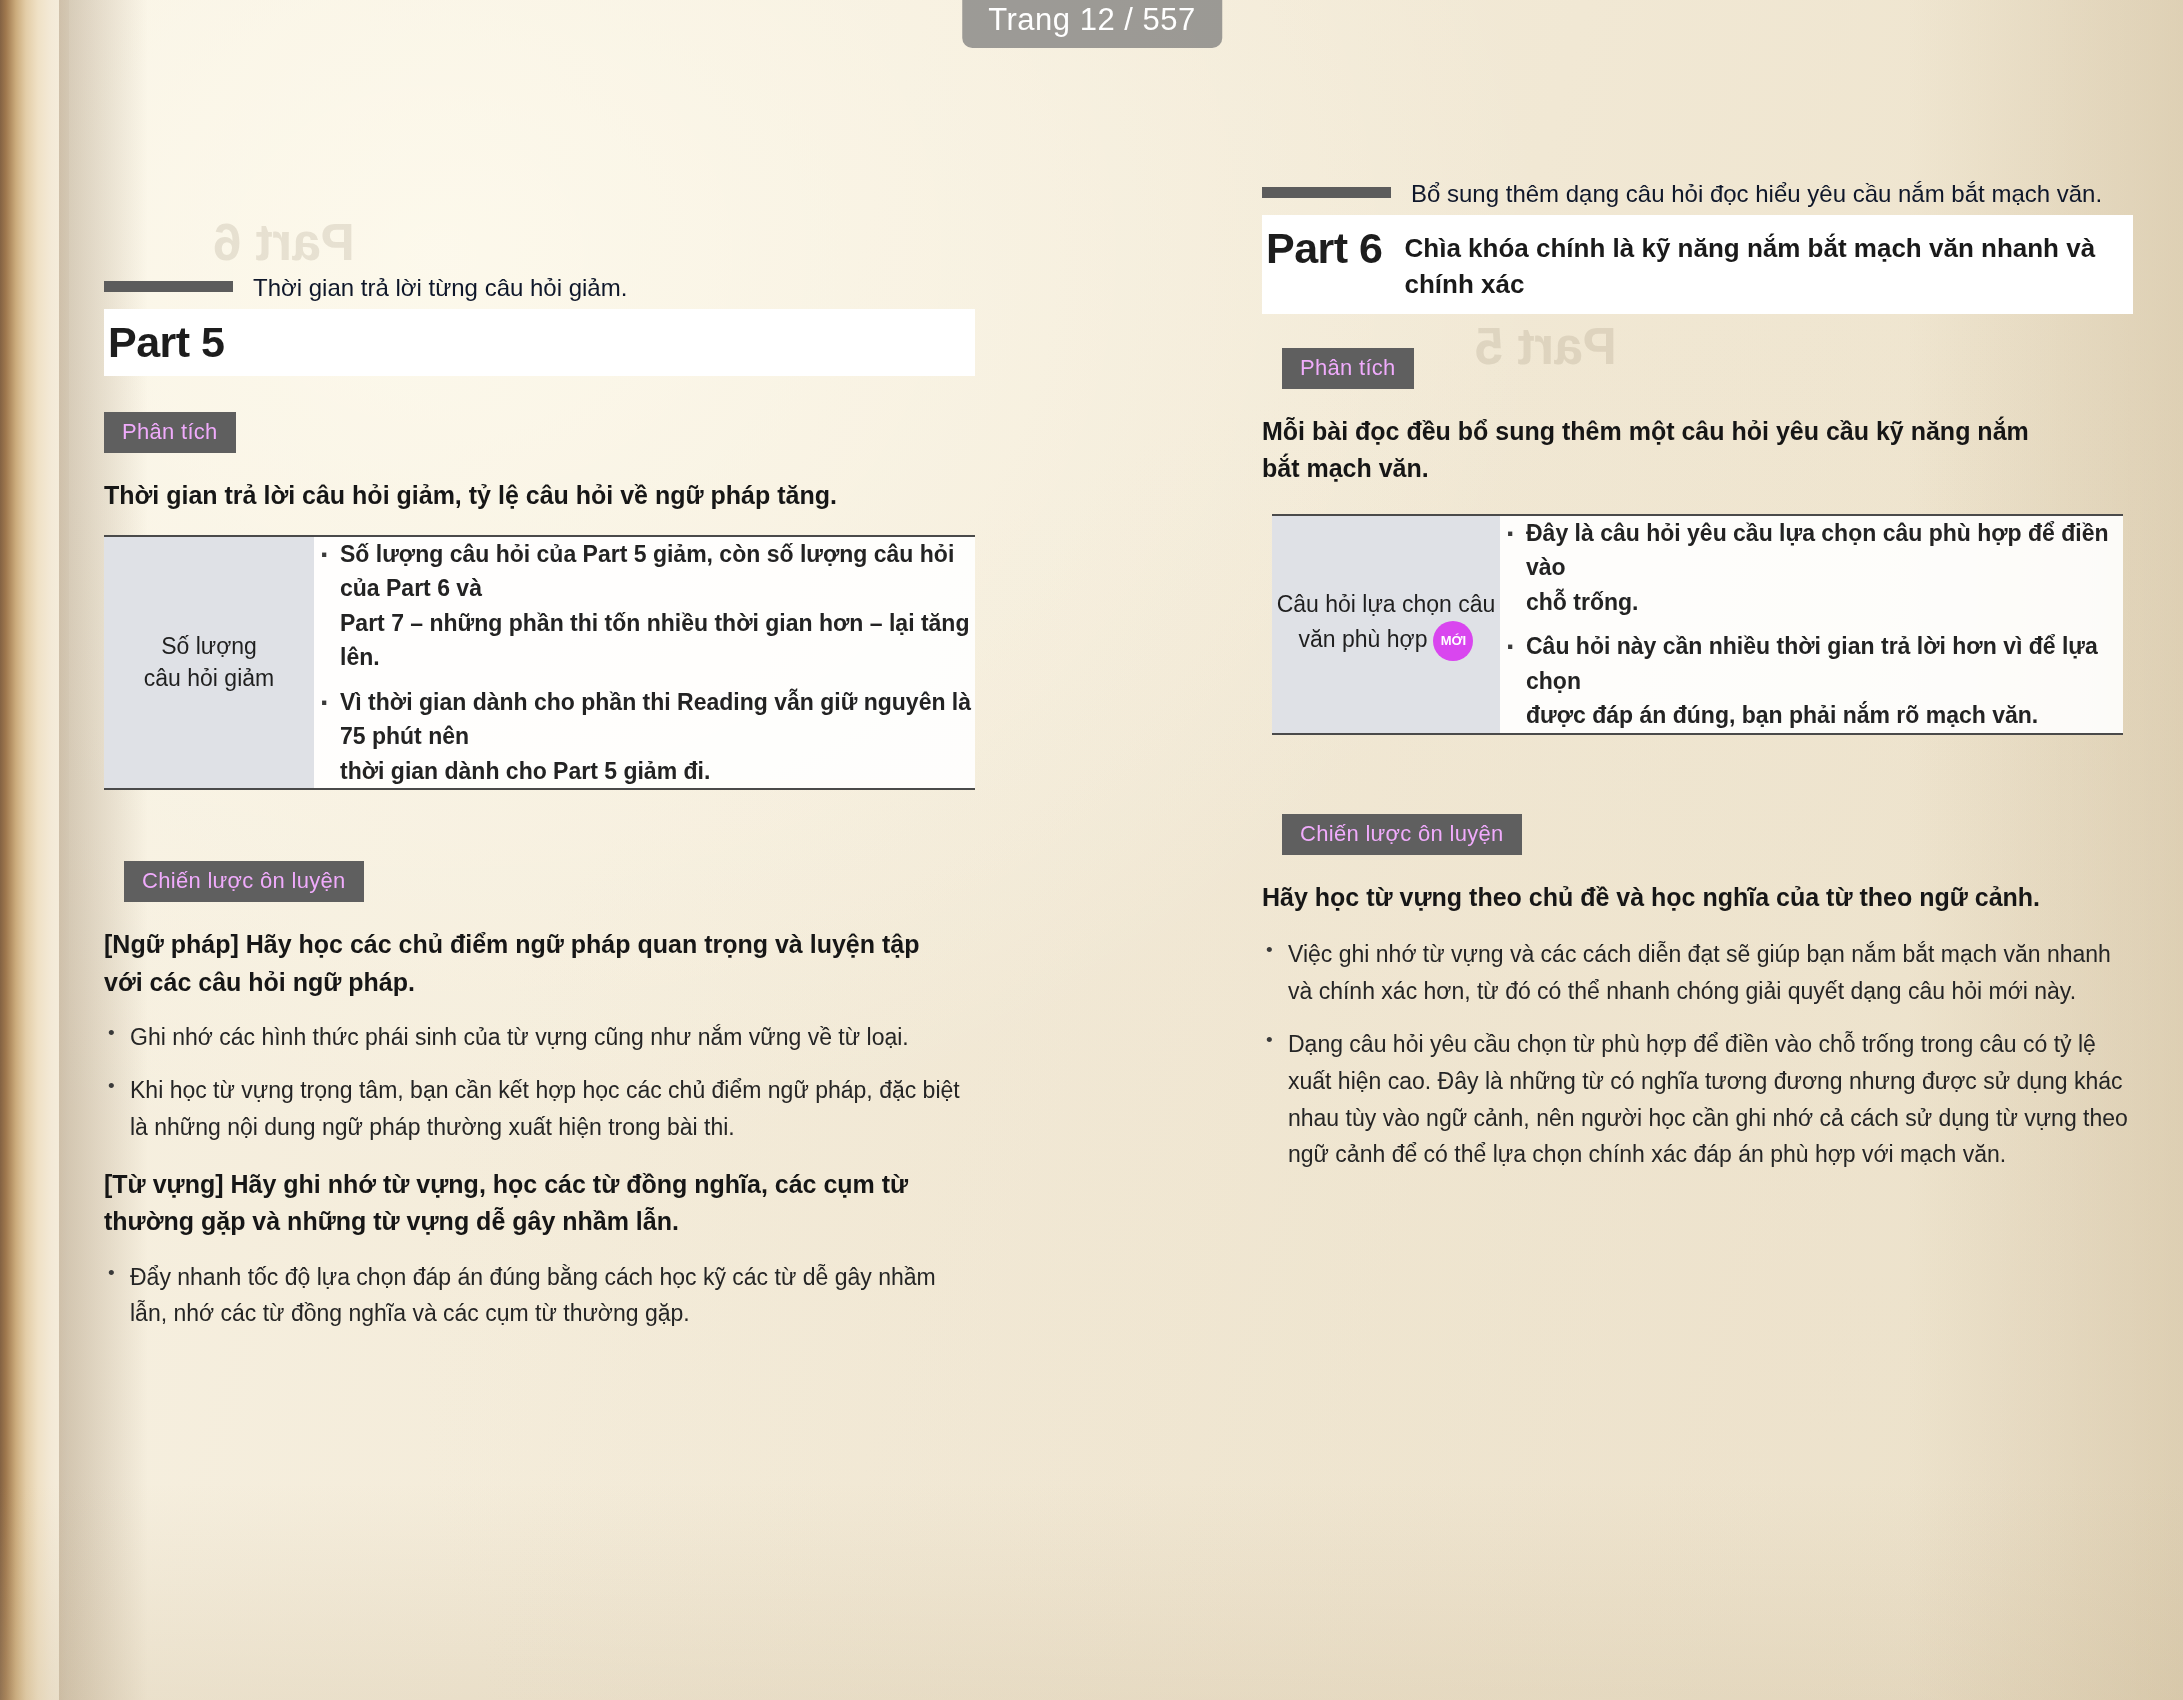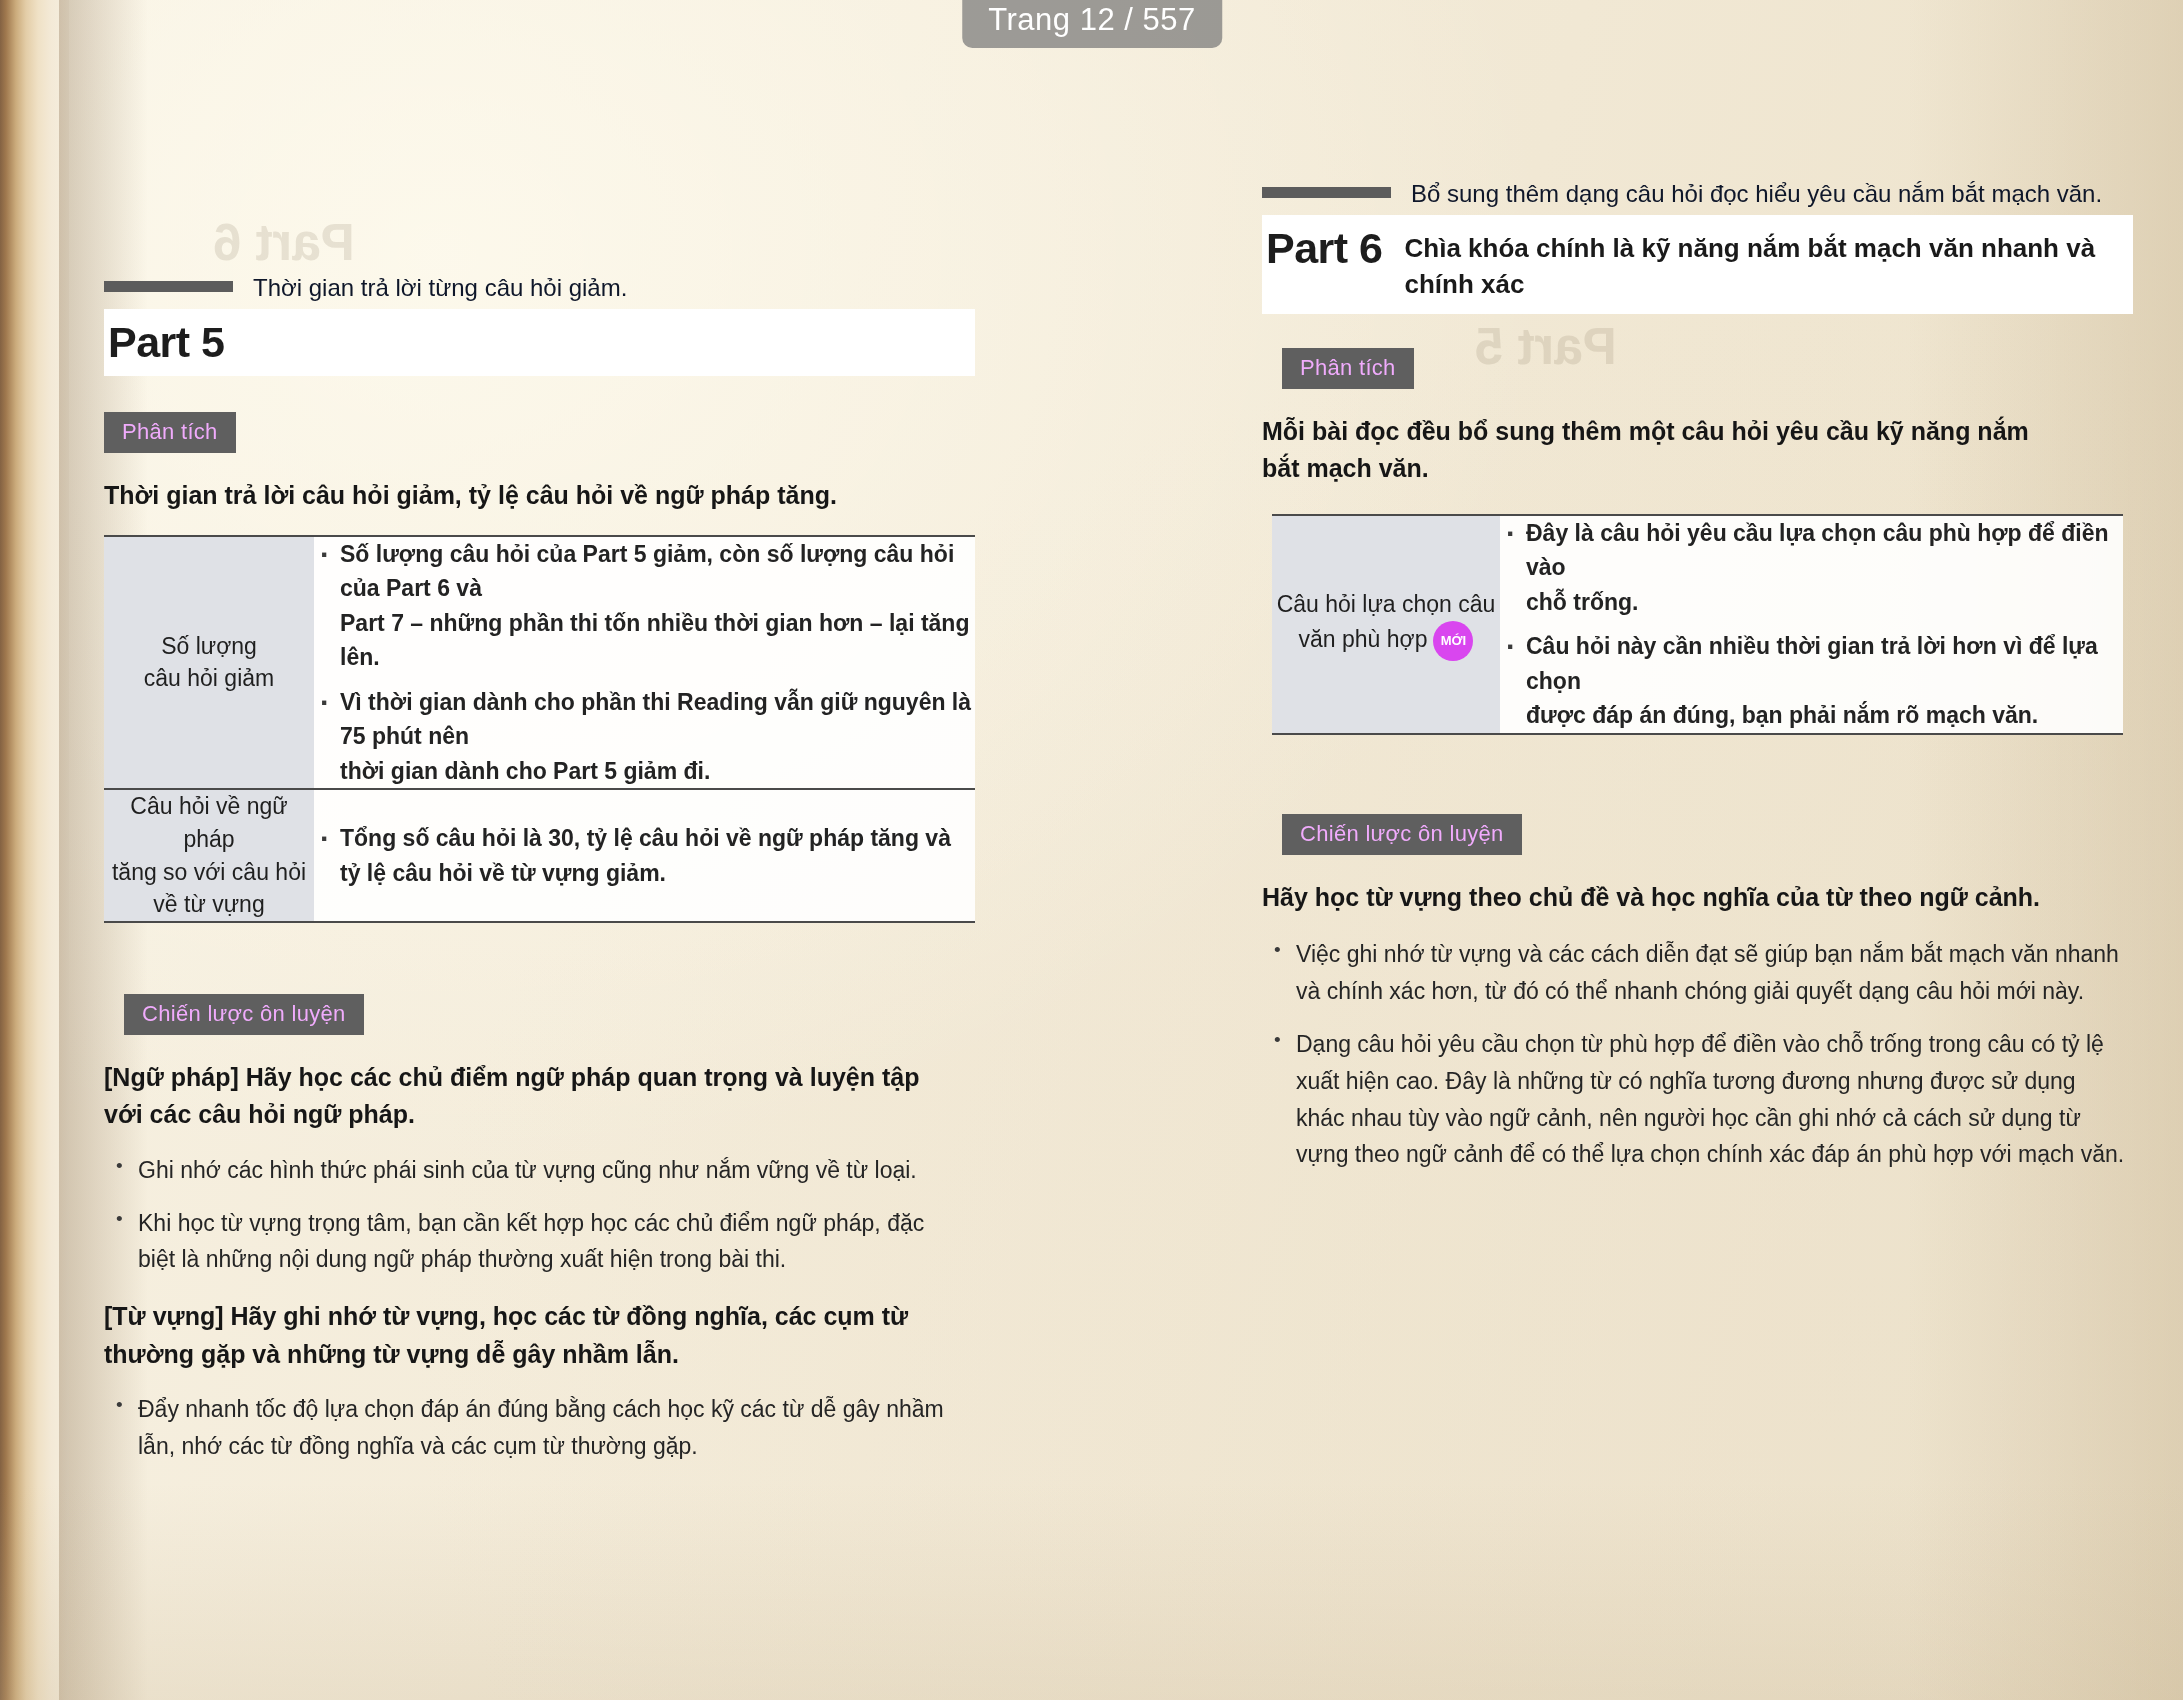--- a/index.html
+++ b/index.html
@@ -191,21 +191,21 @@
   ul.dots > li:before {
     content: "·";
     position: absolute;
     left: 6px;
     top: -5px;
     font-size: 30px;
     color: #3a3a3a;
   }
 
   ul.bullets {
-    margin: 8px;
+    margin: 0;
     padding: 0;
     list-style: none;
   }
   ul.bullets > li {
     position: relative;
     padding-left: 26px;
     margin: 0 0 16px 0;
     font-family: "Liberation Sans", sans-serif;
     font-size: 23px;
     color: #252525;
@@ -286,32 +286,20 @@
       <td class="body-cell">
         <ul class="dots">
           <li>
             <span>Số lượng câu hỏi của Part 5 giảm, còn số lượng câu hỏi của Part 6 và</span><br>
             <span>Part 7 – những phần thi tốn nhiều thời gian hơn – lại tăng lên.</span>
           </li>
           <li>
             <span>Vì thời gian dành cho phần thi Reading vẫn giữ nguyên là 75 phút nên</span><br>
             <span>thời gian dành cho Part 5 giảm đi.</span>
           </li>
-        </ul>
-      </td>
-    </tr>
-    <tr class="mid">
-      <td class="th-cell">
-        <div>Câu hỏi về ngữ pháp</div>
-        <div>tăng so với câu hỏi</div>
-        <div>về từ vựng</div>
-      </td>
-      <td class="body-cell">
-        <ul class="dots">
-          <li>Tổng số câu hỏi là 30, tỷ lệ câu hỏi về ngữ pháp tăng và tỷ lệ câu hỏi về từ vựng giảm.</li>
         </ul>
       </td>
     </tr>
   </tbody>
     </table>
 
   <div style="margin-top:71px; padding-left:20px;">
     <span class="tag">Chiến lược ôn luyện</span>
   </div>
 

